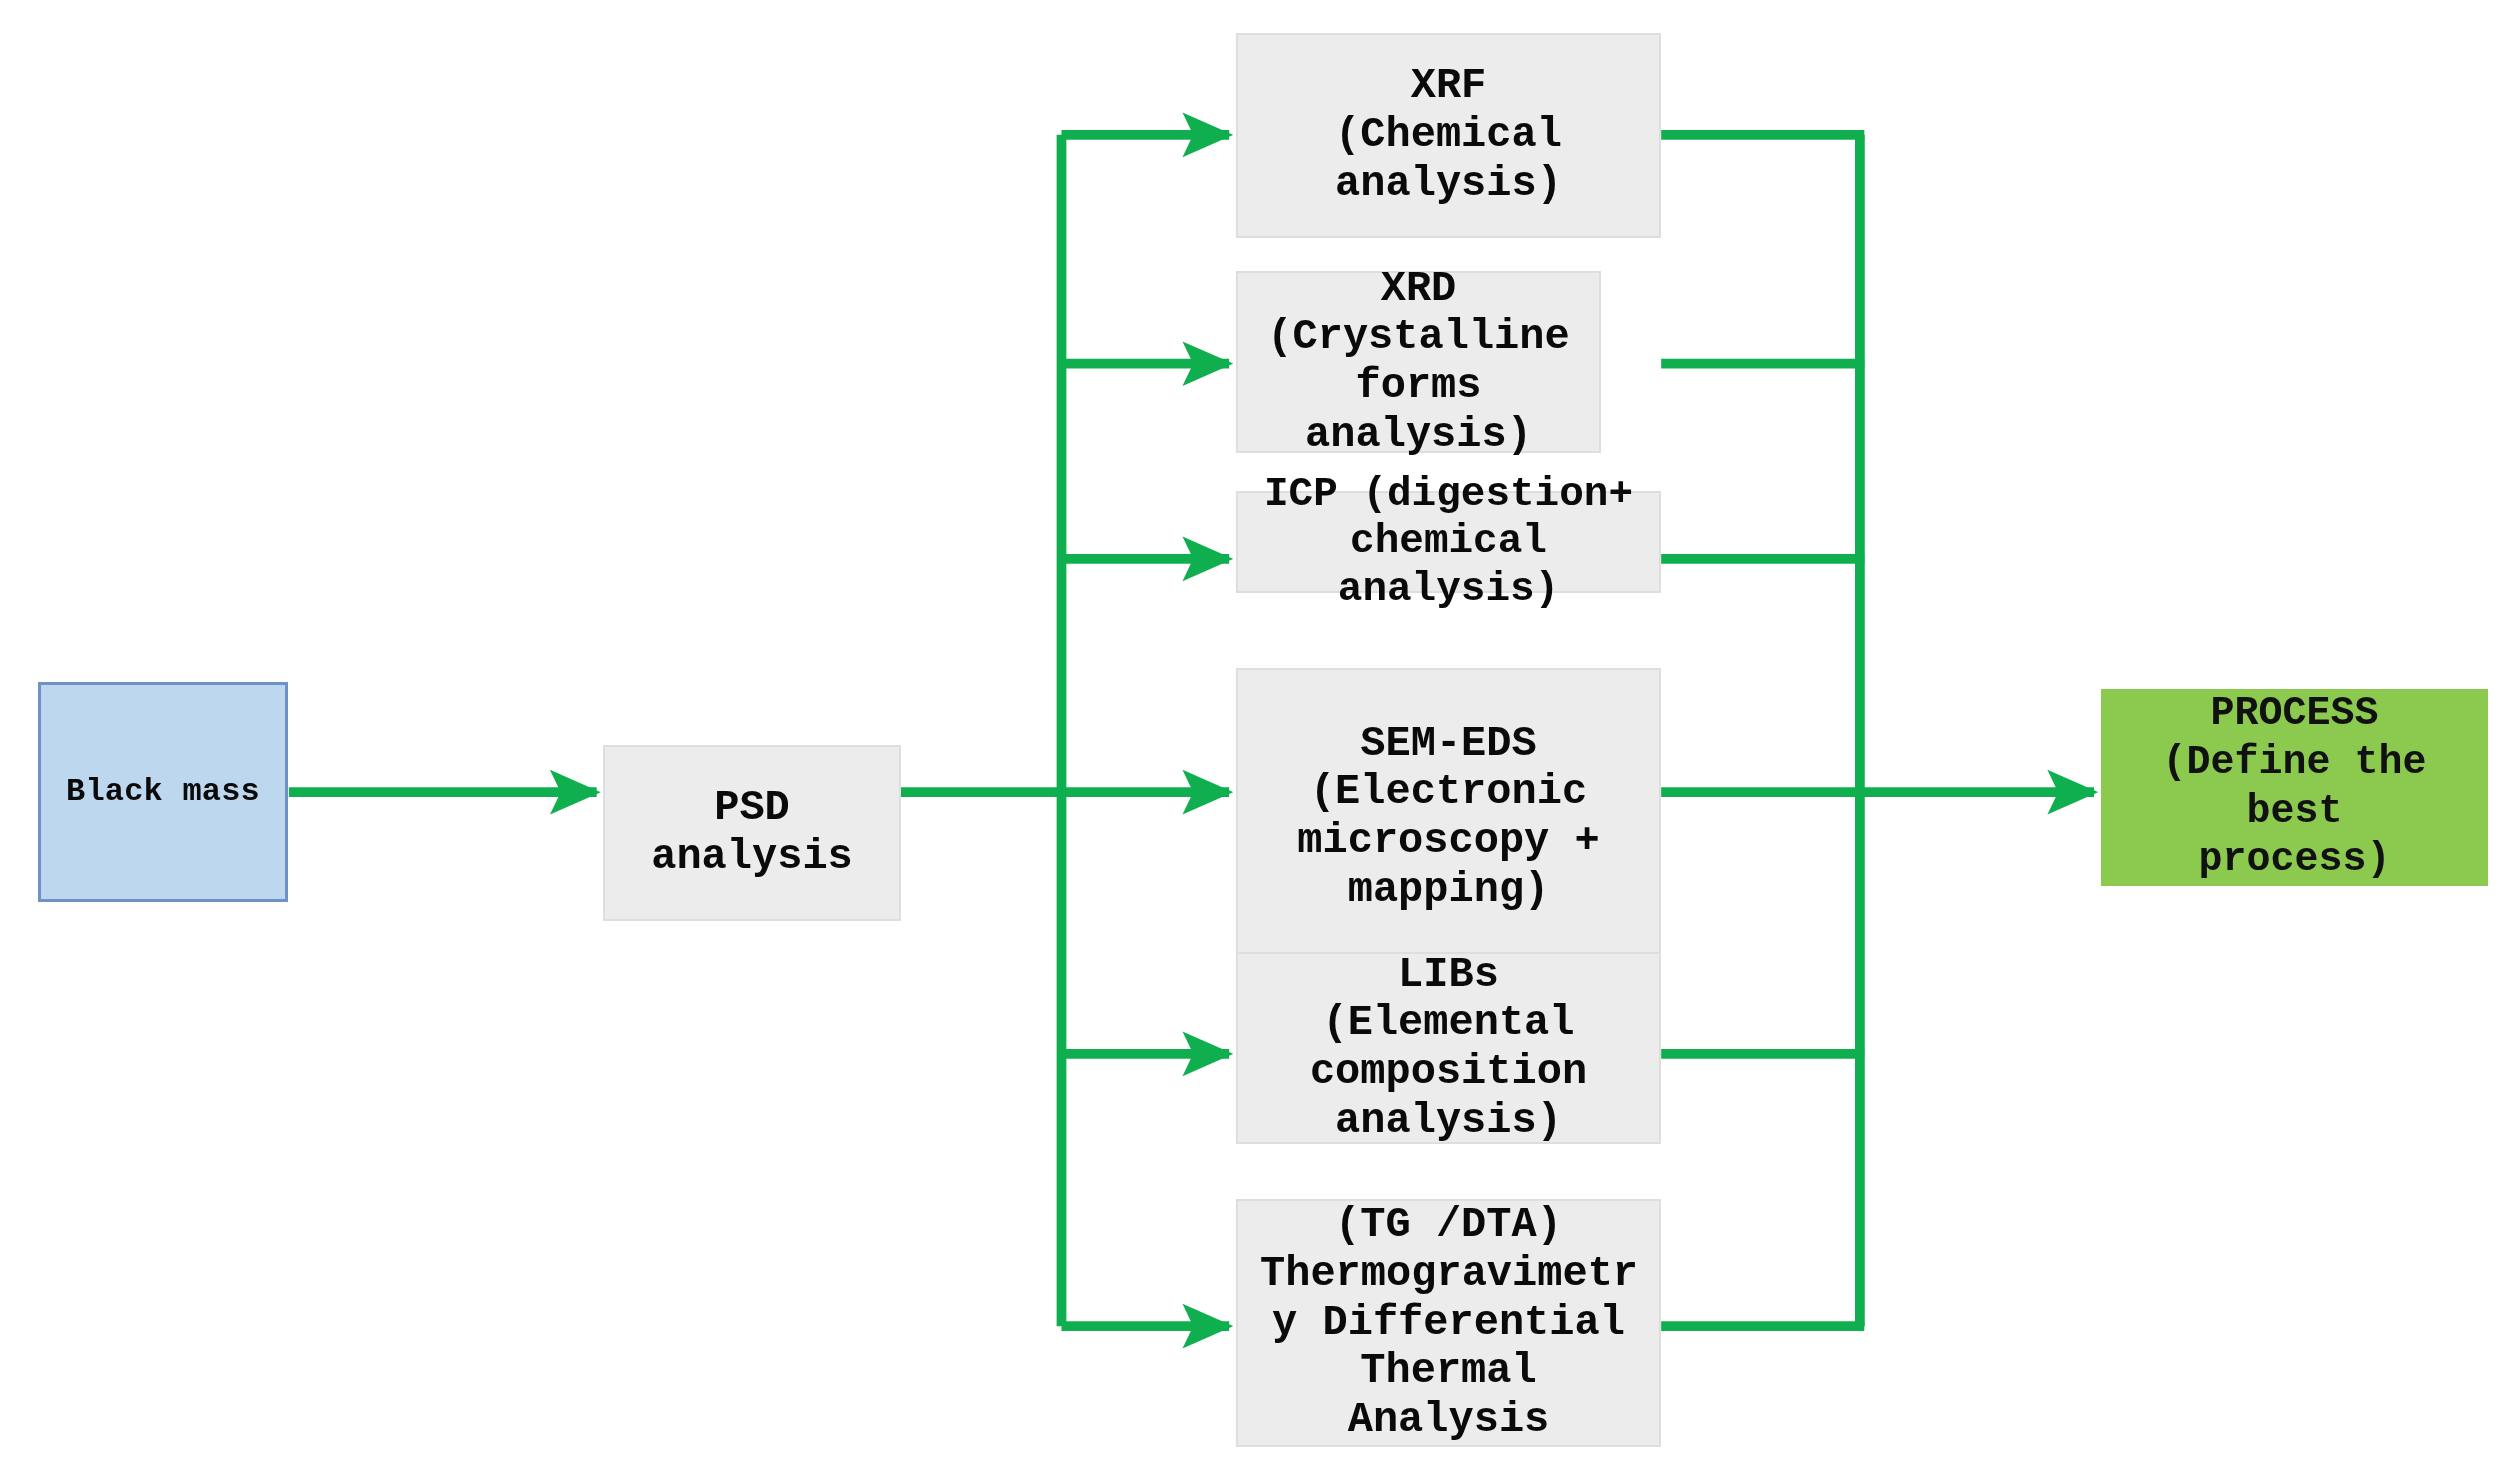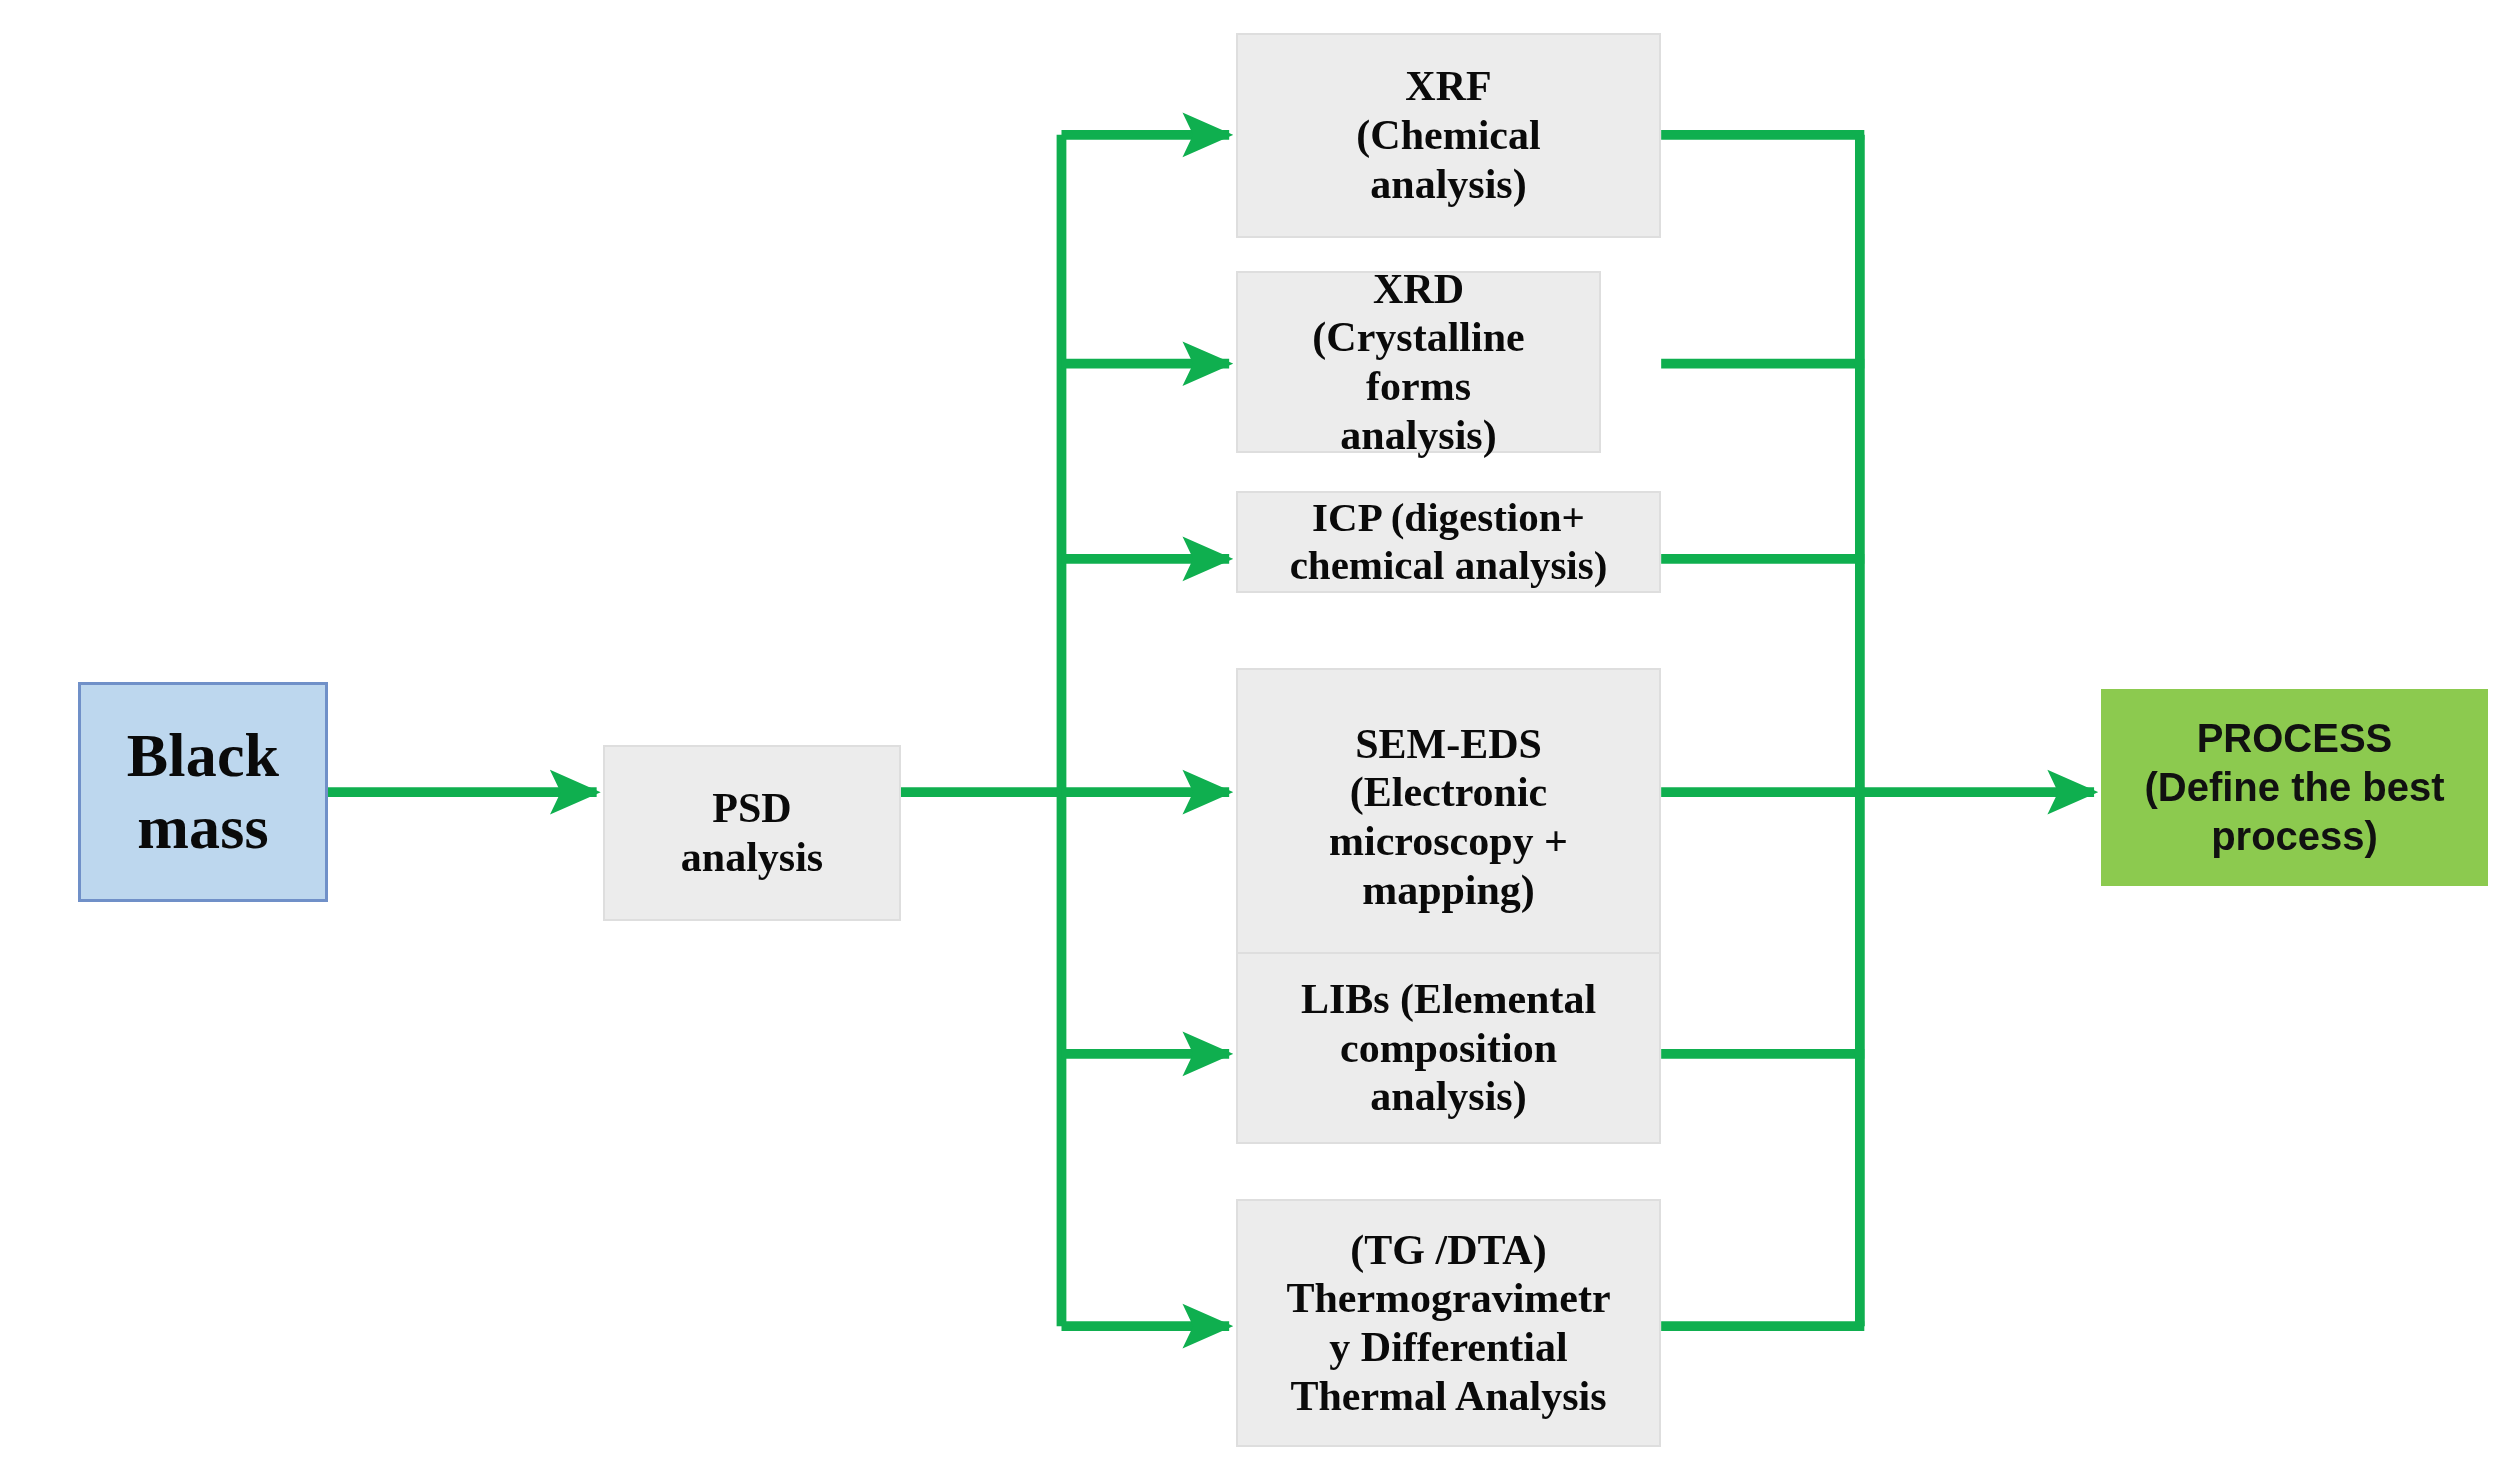--- a/index.html
+++ b/index.html
@@ -36,28 +36,28 @@
     color: #0a0a0a;
     font-weight: bold;
     z-index: 3;
   }
   .node-text {
     display: block;
     width: 100%;
     padding: 0 22px;
     box-sizing: border-box;
     white-space: pre-line;
+    font-family: Liberation Mono, monospace;
   }
   
   .node-source {
     background: #bdd7ee;
     border: 3.5px solid #7090c8;
-    font-size: 62px;
+    font-size: 32px;
     letter-spacing: 0.2px;
-    margin-left: 40px;
   }
   
   .node-step {
     background: #ececec;
     border: 2.7px solid #dedede;
     font-size: 42px;
   }
   .node-step-small {
     font-size: 41px;
   }

